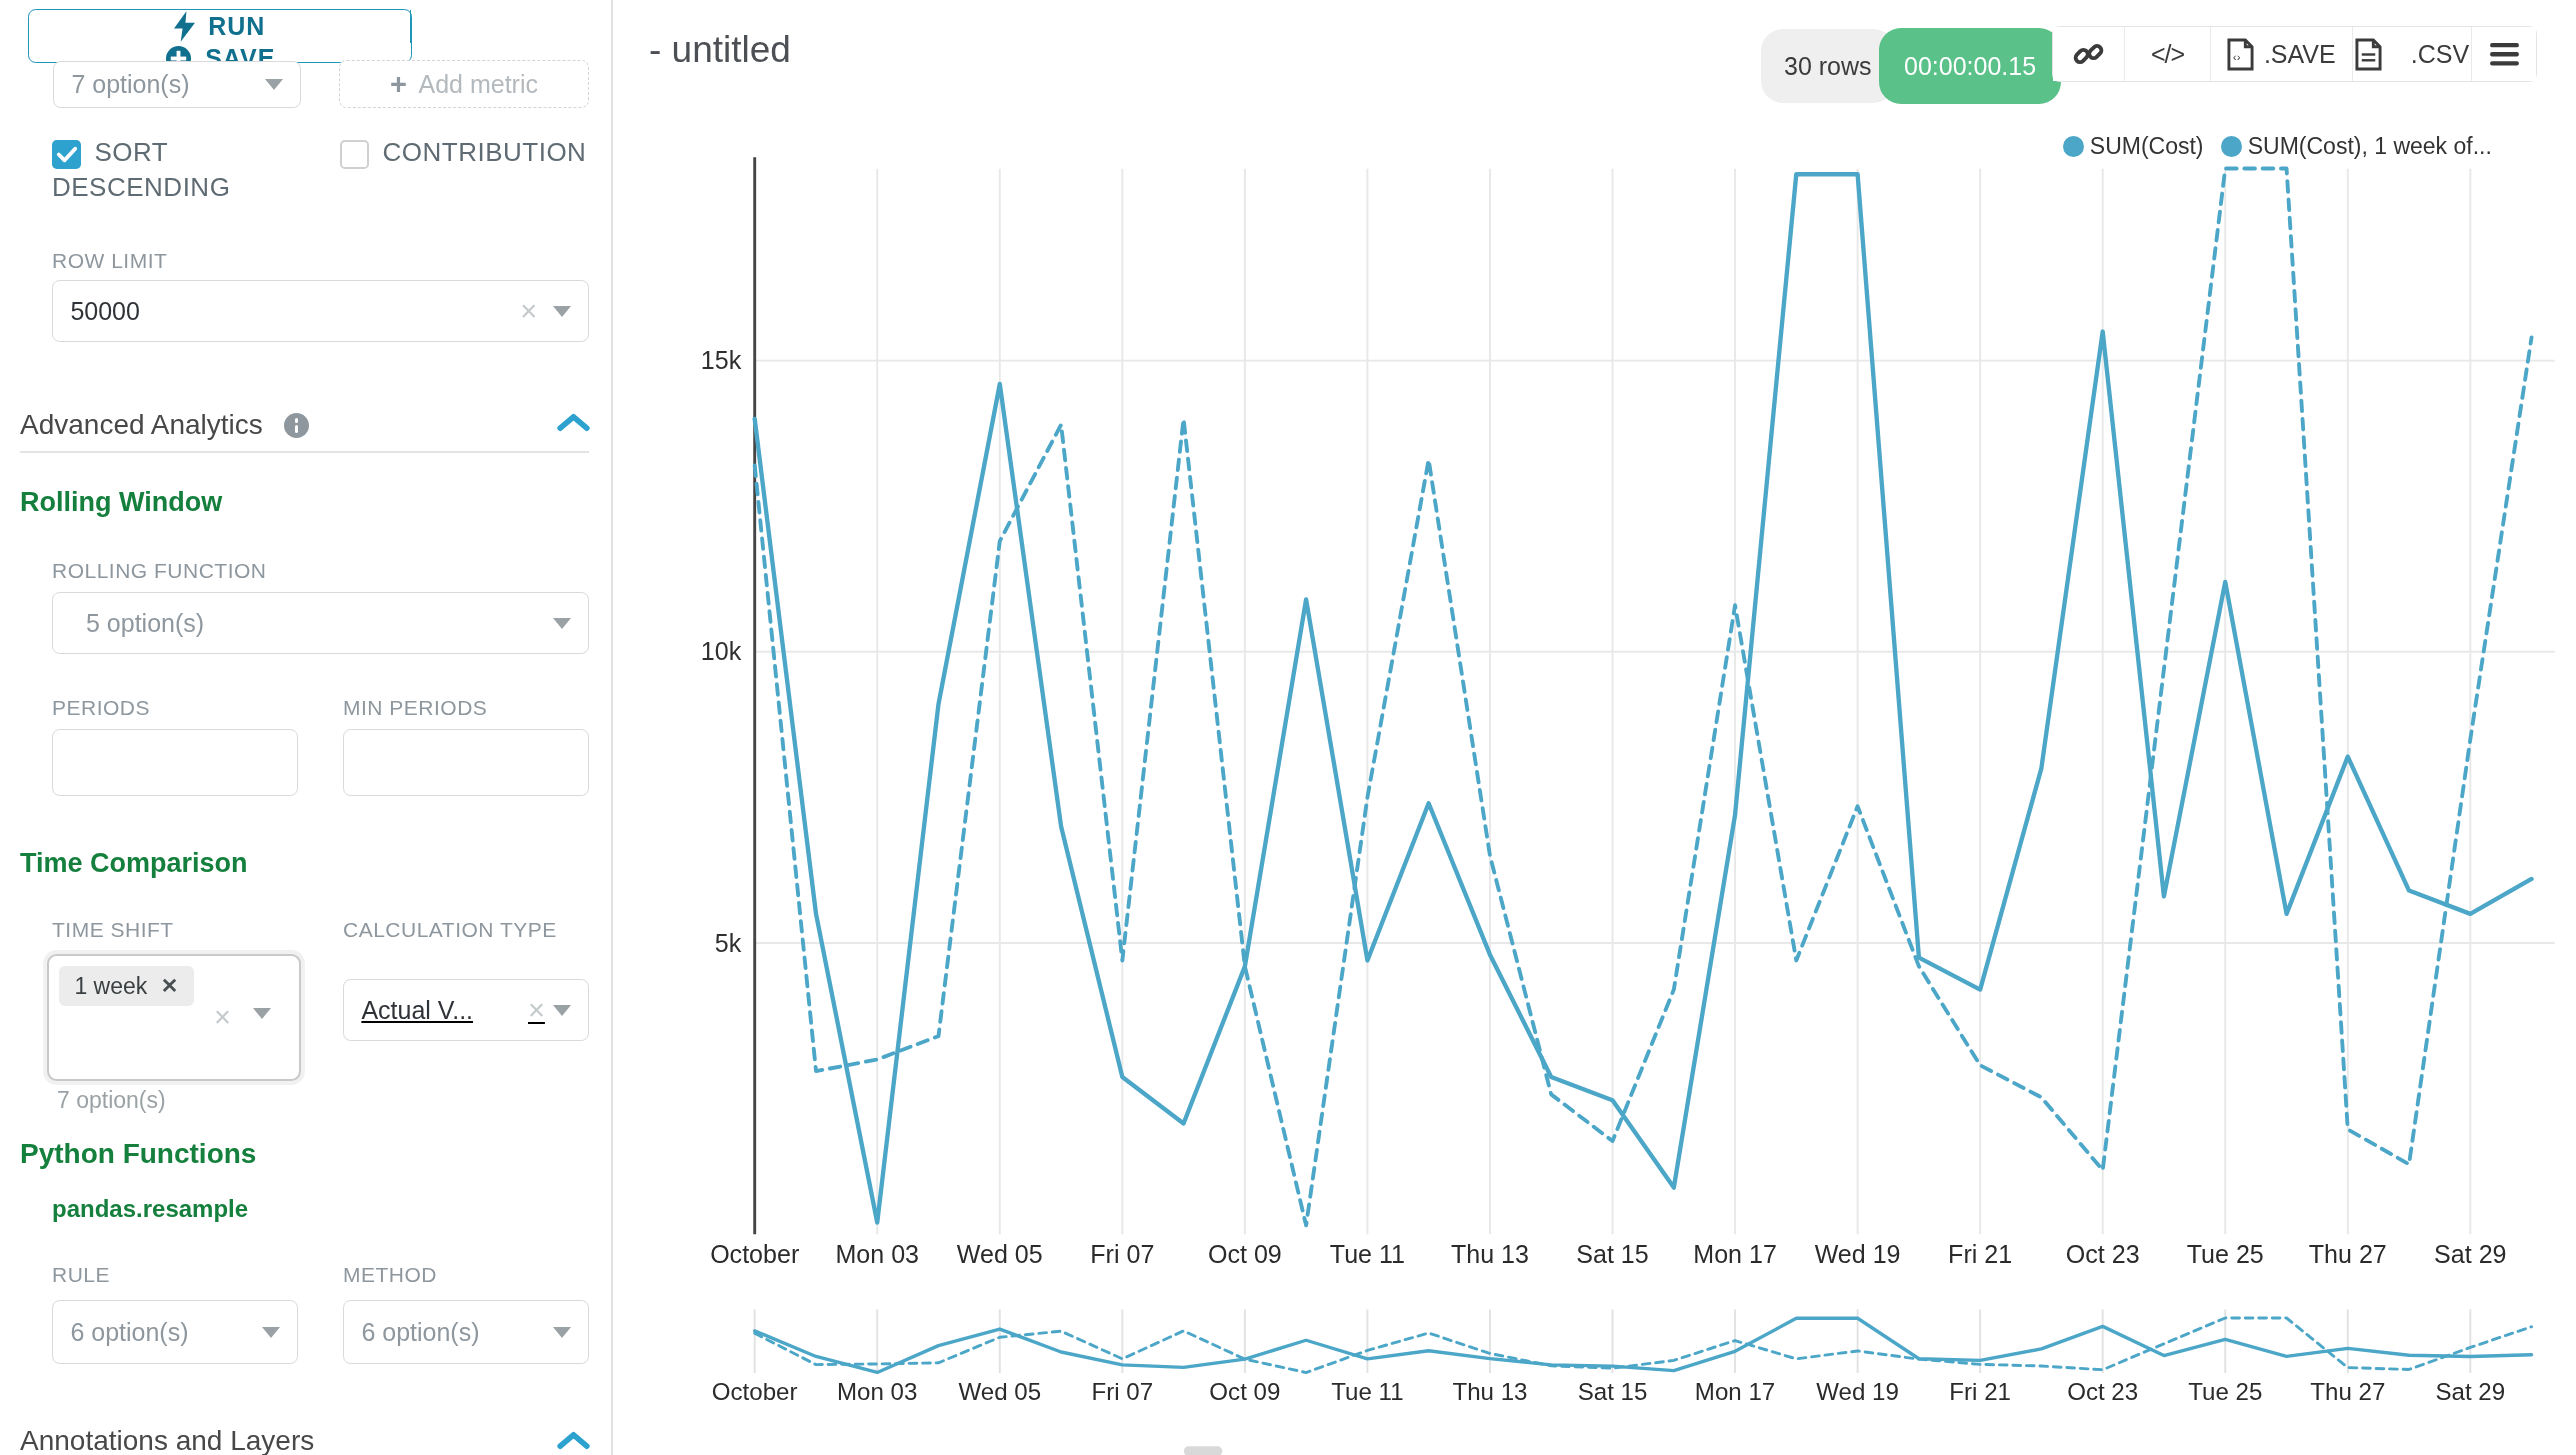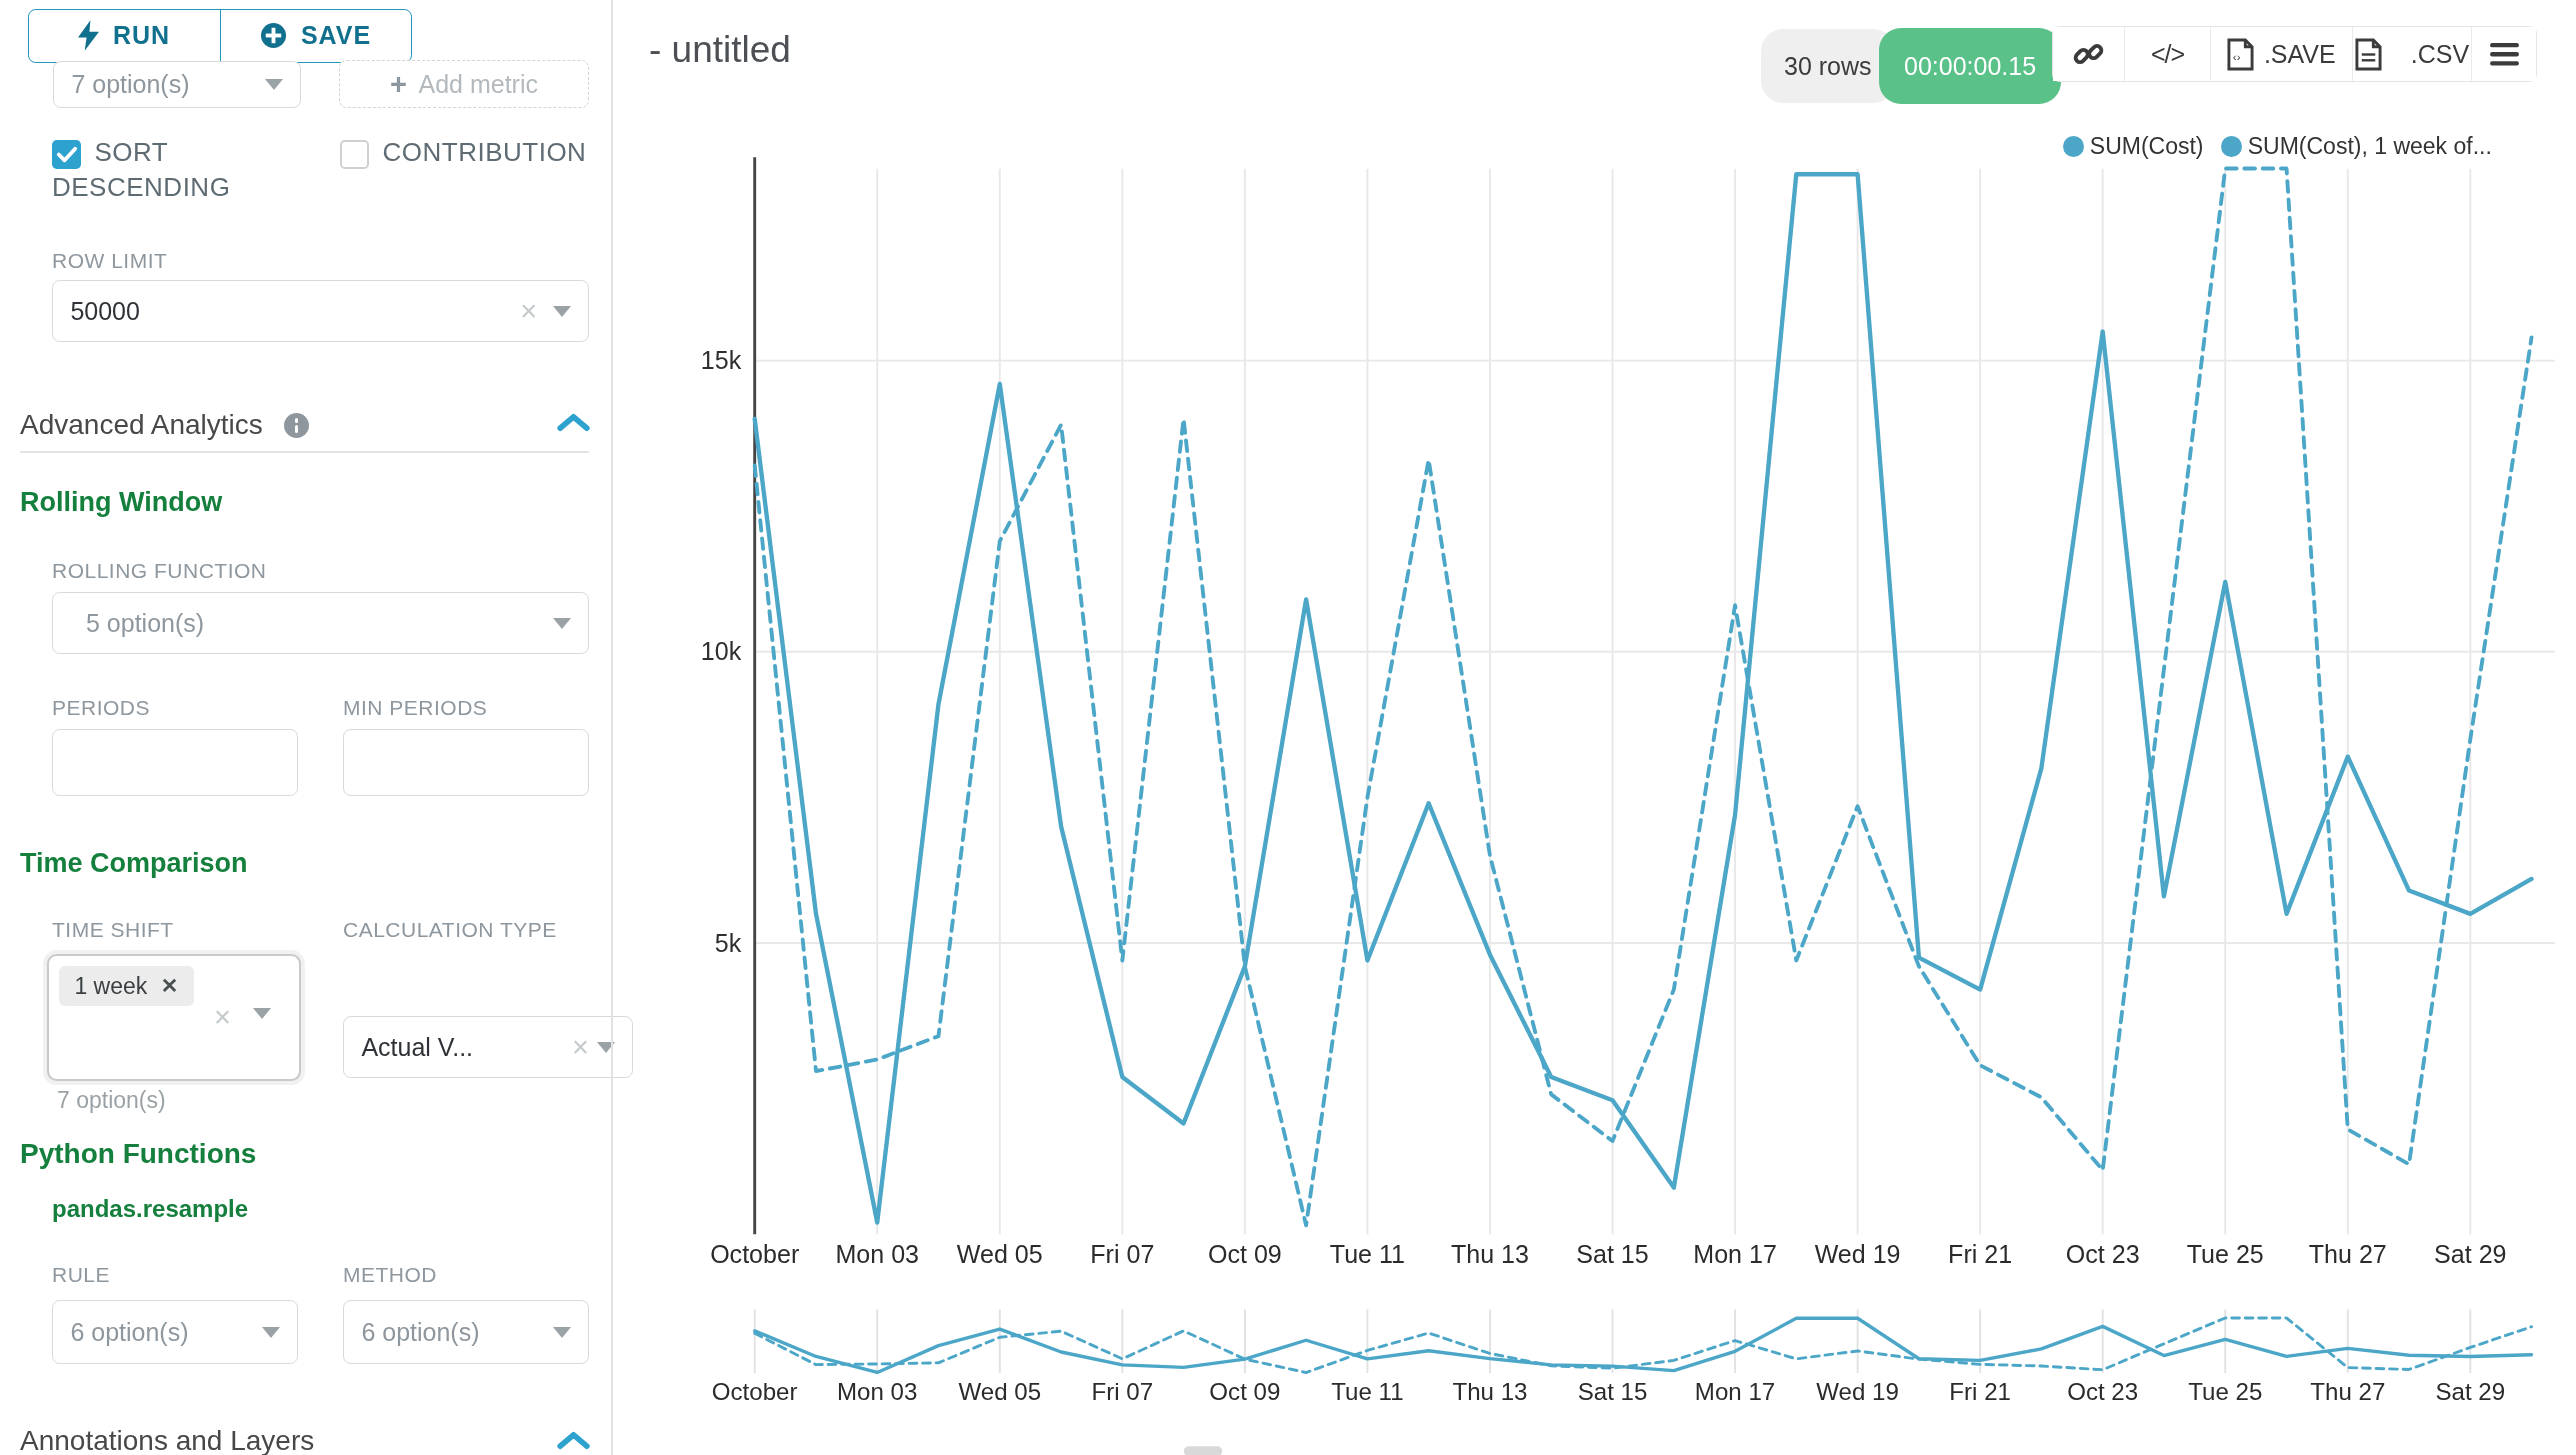--- a/index.html
+++ b/index.html
@@ -1,19 +1,19 @@
 <!DOCTYPE html>
 <html><head>
 <meta charset="utf-8">
 <style>
   html,body{margin:0;padding:0;background:#fff;font-family:"Liberation Sans",sans-serif;}
   #app{position:relative;width:2576px;height:1456px;background:#fff;overflow:hidden;}
   
   #vdivider{position:absolute;left:611px;top:0;width:1.9px;height:1456px;background:#e2e2e2;}
-  .btn-group{position:absolute;left:28px;top:8.7px;width:384px;height:54px;border:1.9px solid #1e96b8;border-radius:7.7px;display:flex;background:#fff;box-sizing:border-box;}
+  .btn-group{position:absolute;left:28px;top:8.7px;width:384px;height:54px;border:1.9px solid #1e96b8;border-radius:7.7px;display:flex;background:#fff;box-sizing:border-box;flex-direction:column;}
   .btn-group button{flex:1;display:flex;align-items:center;justify-content:center;gap:13.5px;background:none;border:none;color:#11708e;font-family:"Liberation Sans",sans-serif;font-size:25px;font-weight:bold;letter-spacing:1px;cursor:pointer;}
   .btn-group button:first-child{border-right:1.9px solid #1e96b8;}
   .sel{position:absolute;border:1.9px solid #d9d9d9;border-radius:7.7px;background:#fff;display:flex;align-items:center;box-sizing:border-box;padding:0 17.4px;}
   .sel .txt{font-size:25px;color:#8e979e;flex:1;white-space:nowrap;overflow:hidden;}
   .sel .txt.dark{color:#2f3337;}
   .caret{width:0;height:0;border-left:9.6px solid transparent;border-right:9.6px solid transparent;border-top:11.6px solid #9aa2a6;flex:none;}
   .xclear{color:#c4c9cc;font-size:29px;line-height:1;margin-right:15.4px;flex:none;}
   .dashedbox{position:absolute;border:1.9px dashed #d4d4d4;border-radius:7.7px;display:flex;align-items:center;justify-content:center;gap:11.6px;color:#b3b9bd;font-size:25px;background:#fff;box-sizing:border-box;}
   .plus{font-size:29px;color:#8e979e;font-weight:bold;}
   .lbl{position:absolute;font-size:21px;color:#8e979e;letter-spacing:0.5px;text-transform:uppercase;}
@@ -123,21 +123,21 @@
 
     <div class="sel" style="left:47px;top:954px;width:254px;height:127px;border:2.9px solid #c9c9c9;border-radius:9.6px;box-shadow:0 0 0 3.9px rgba(200,200,200,0.25);align-items:flex-start;padding:11.6px;"></div>
     <div class="tagpill" style="left:59px;top:966px;">
       <span>1 week</span>
       <span class="tx">✕</span>
     </div>
     <span class="xclear" style="position:absolute;left:214px;top:1003px;">×</span>
     <span class="caret" style="position:absolute;left:253px;top:1008px;"></span>
     <div class="hint" style="left:57px;top:1087px;">7 option(s)</div>
 
-    <div class="sel" style="left:343px;top:1016px;width:290px;height:62px;">
+    <div class="sel" style="left:343px;top:979px;width:246px;height:62px;text-decoration:underline;">
       <span class="txt dark">Actual V...</span>
       <span class="xclear" style="margin-right:7.7px;">×</span>
       <span class="caret"></span>
     </div>
 
     <div class="h-sub" style="left:20px;top:1138px;font-size:28px;">Python Functions</div>
     <div class="h-sub" style="left:52px;top:1195px;font-size:24px;">pandas.resample</div>
 
     <div class="lbl" style="left:52px;top:1263px;">RULE</div>
     <div class="lbl" style="left:343px;top:1263px;">METHOD</div>

